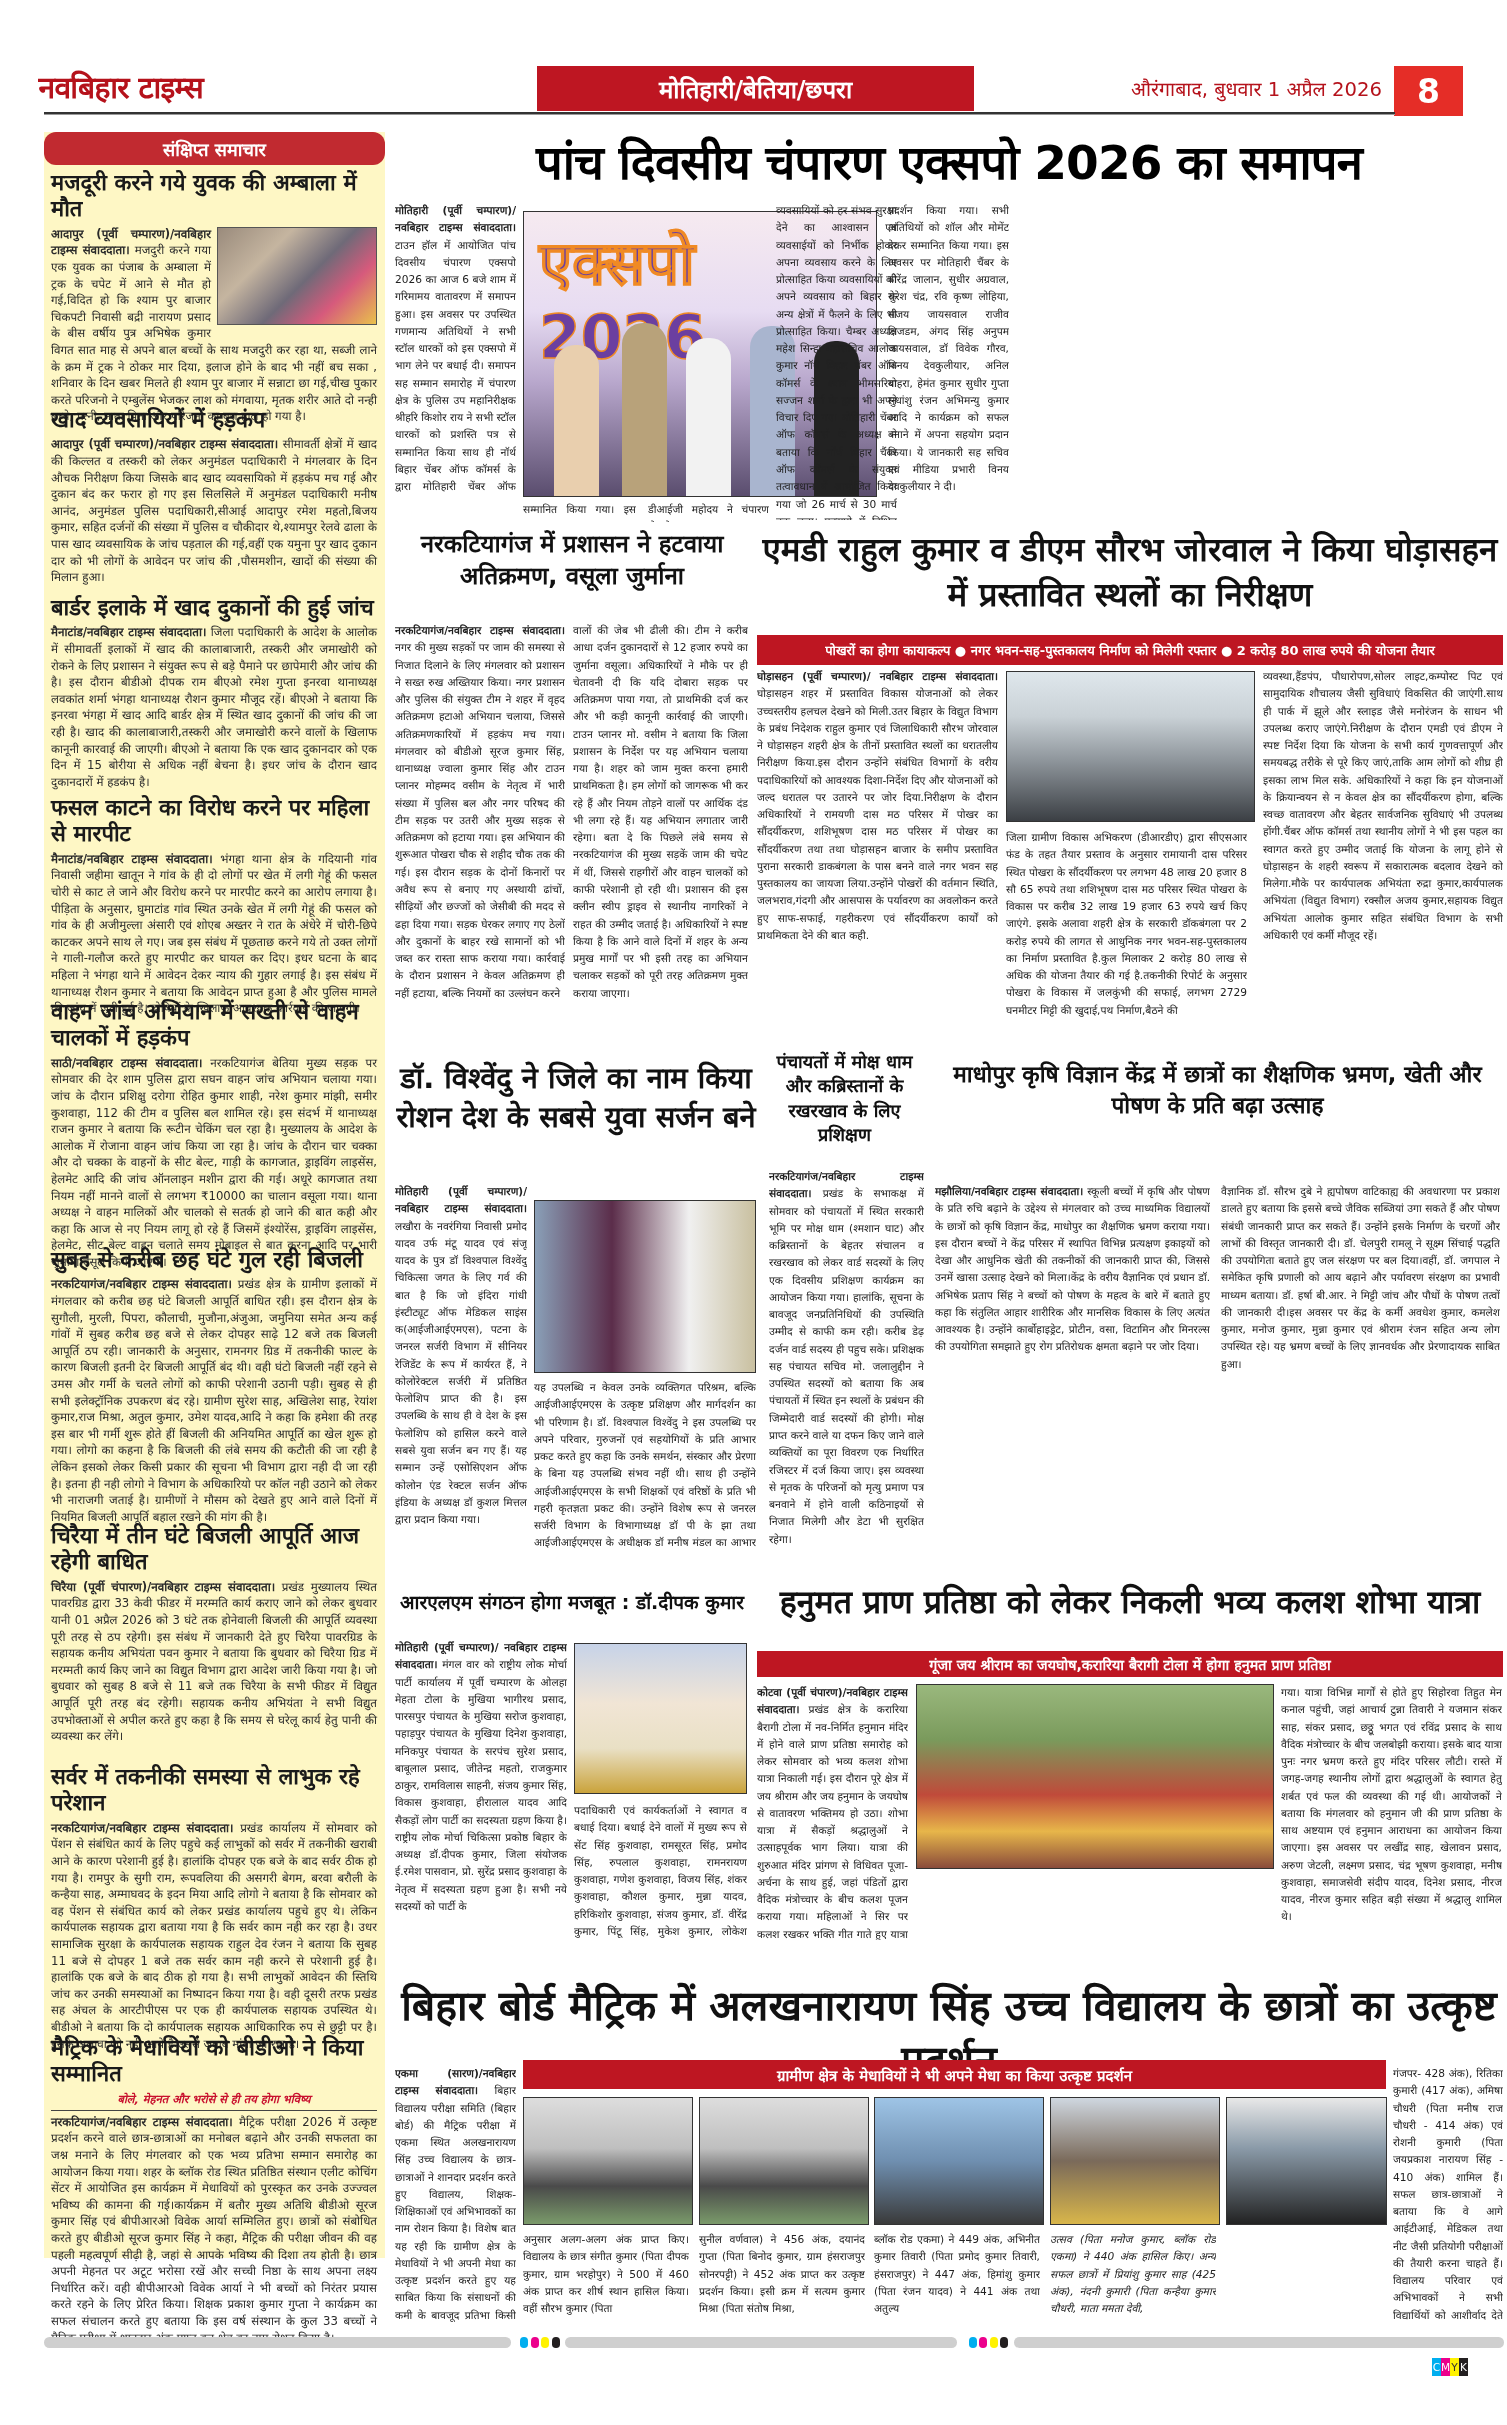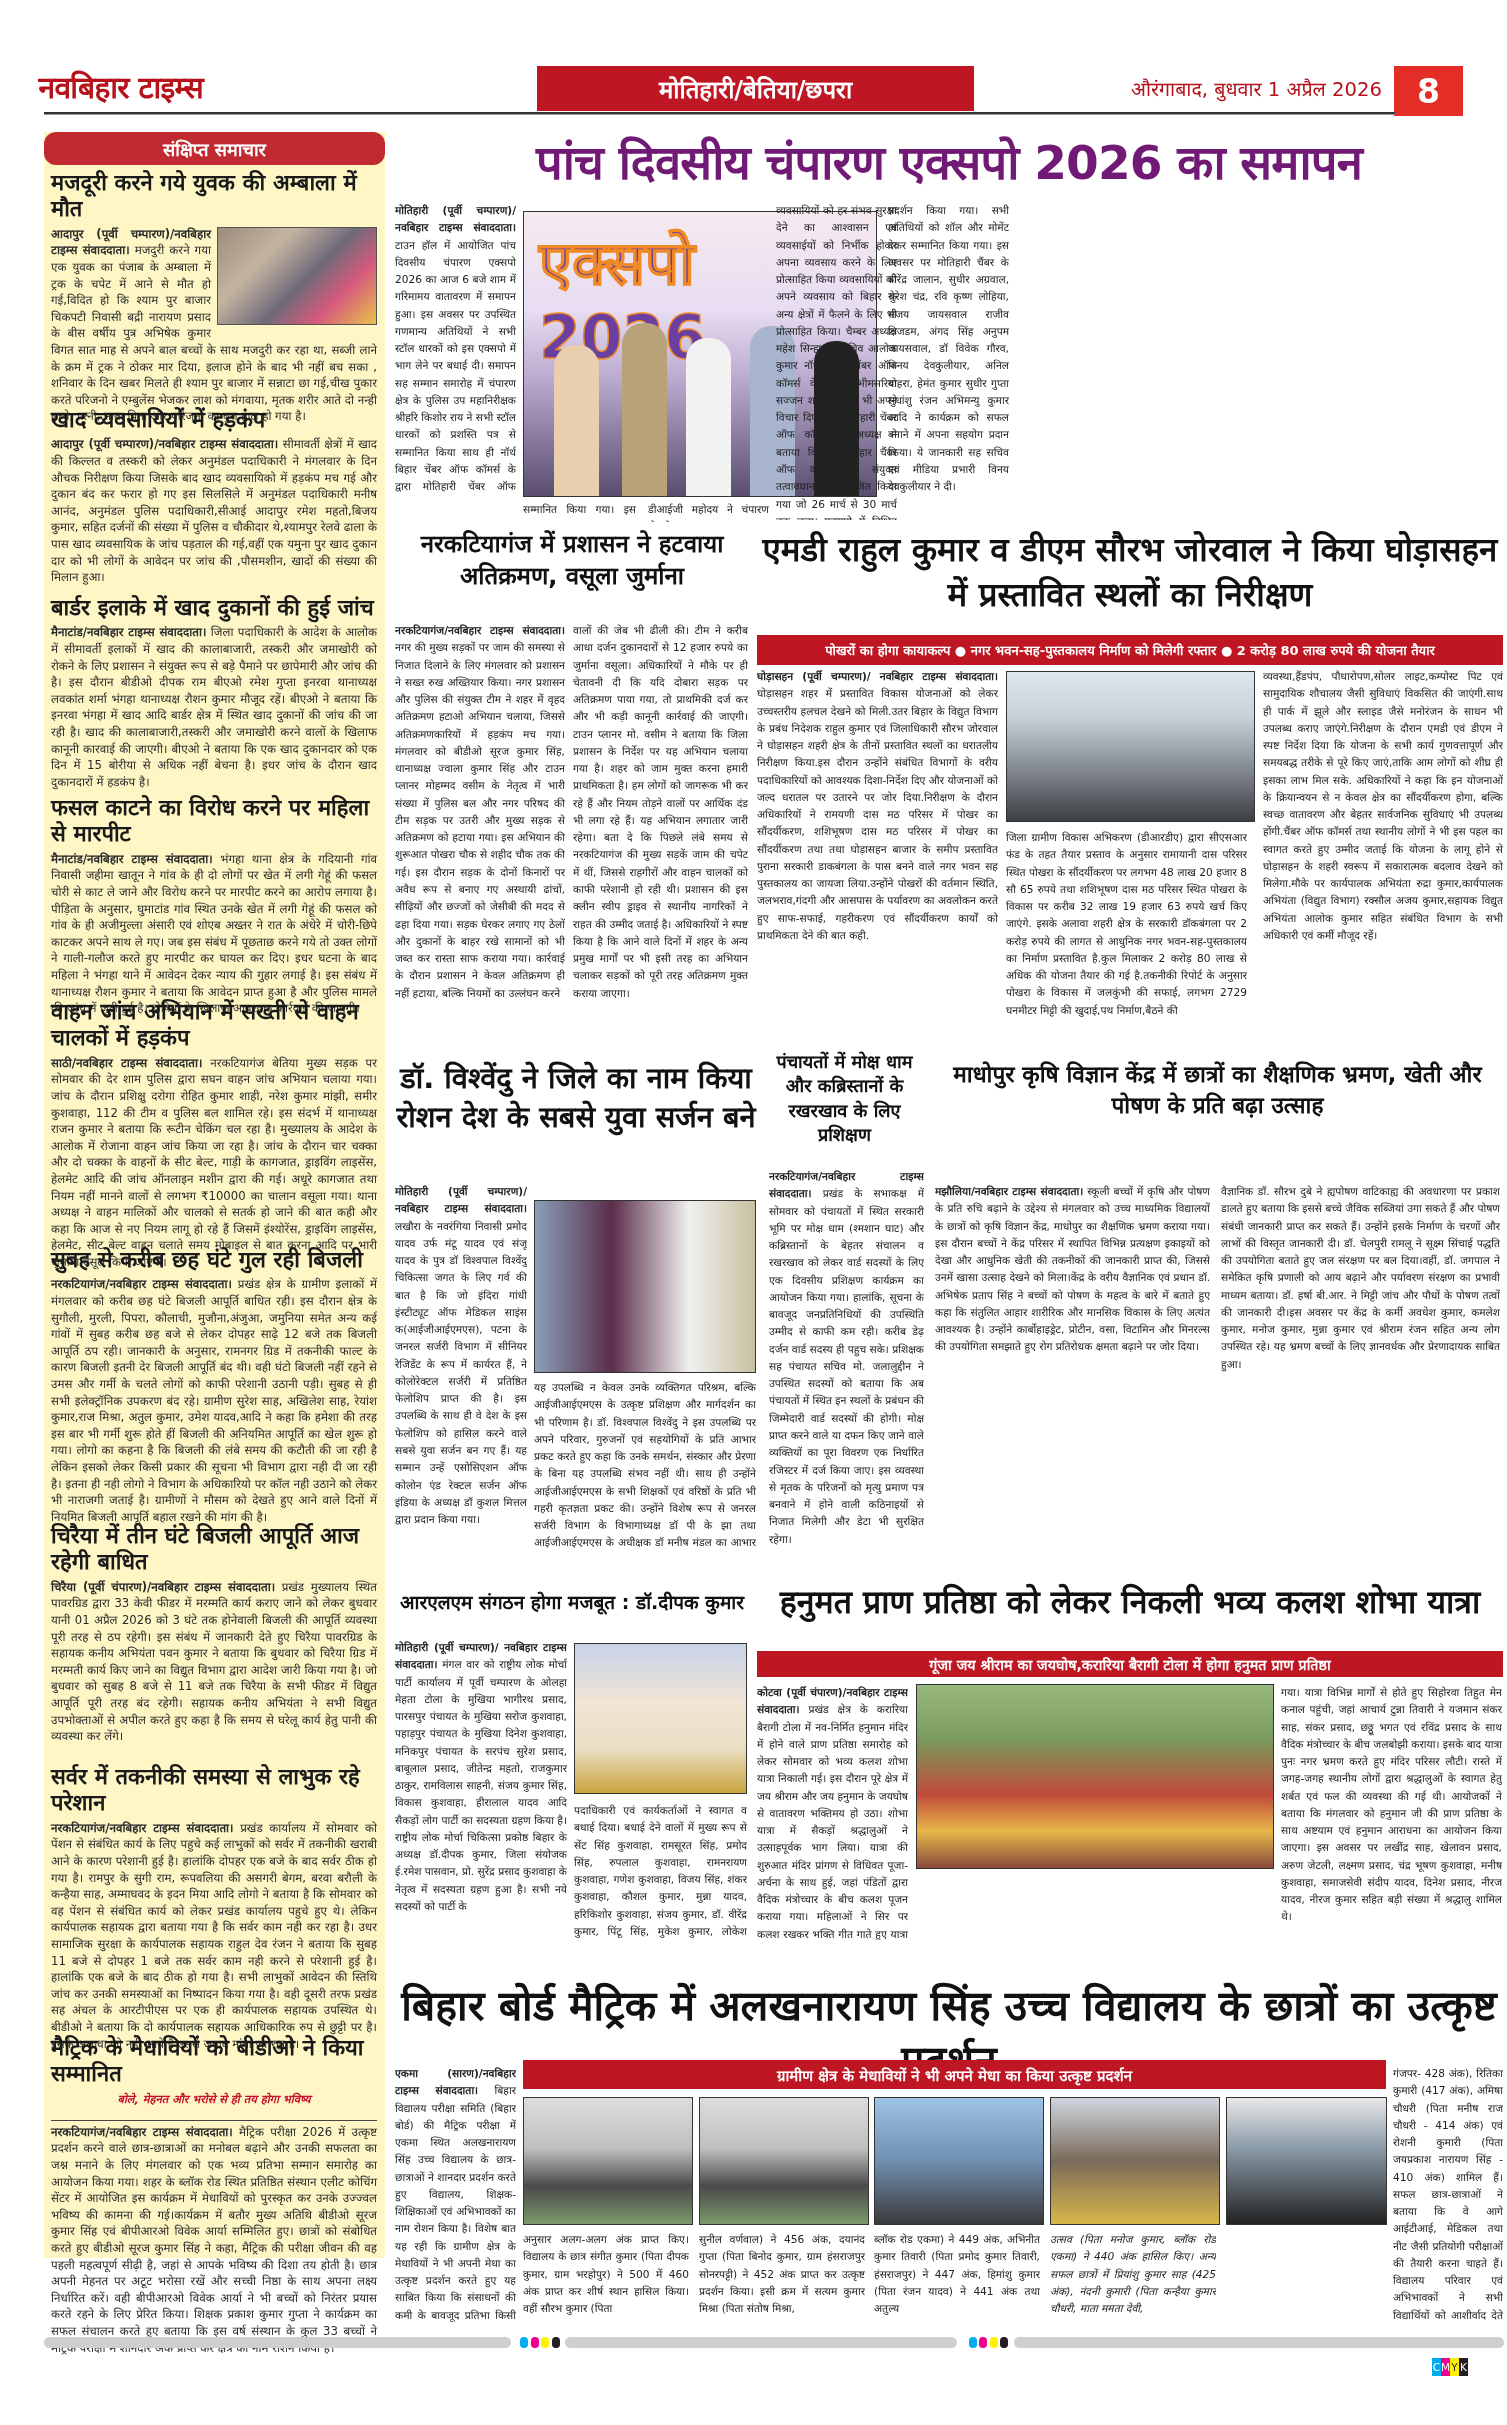--- a/index.html
+++ b/index.html
@@ -12,26 +12,26 @@
   .page-number { left: 1394px; top: 66px; width: 69px; height: 50px; background: #e52d27; color: #fff; font-size: 33px; font-weight: bold; display: flex; align-items: center; justify-content: center; }
   .head-rule { left: 44px; top: 112px; width: 1351px; height: 3px; border-top: 2.3px solid #333; border-bottom: 0.8px solid #999; }
 
   
   .sidebar { left: 44px; top: 132px; width: 341px; height: 2126px; background: #fef7c5; }
   .sidebar-head { left: 44px; top: 132px; width: 341px; height: 33px; background: #c12a30; color: #fff; font-size: 18px; display: flex; align-items: center; justify-content: center; font-weight: bold; border-radius: 12px; }
   .sb-article { position: absolute; left: 51px; width: 326px; }
   .sb-title { font-size: 22px; font-weight: bold; line-height: 1.2; margin-bottom: 3px; color: #1a1a1a; }
   .sb-body { font-size: 11.7px; line-height: 1.42; text-align: justify; color: #2a2a2a; }
   .sb-body b { font-weight: bold; }
-  .sb-sub { font-size: 11.3px; color: #c8102e; font-style: italic; font-weight: bold; text-align: center; border-bottom: 1.5px solid #444; padding-bottom: 14px; margin-bottom: 3px; }
+  .sb-sub { font-size: 11.3px; color: #c8102e; font-style: italic; font-weight: bold; text-align: center; border-bottom: 1.5px solid #444; padding-bottom: 4px; margin-bottom: 3px; }
   .sb-photo { float: right; width: 160px; height: 98px; margin: 1.5px 0 3px 6px; border: 0.8px solid #555;
     background: linear-gradient(135deg, #9a8b7c 0%, #c5b5a0 30%, #6f6a78 55%, #d65a7c 75%, #e9c14b 100%); }
 
   
-  .h-main { left: 395px; top: 136px; width: 1108px; font-size: 47px; font-weight: bold; line-height: 1.15; color: #701a75; letter-spacing: -0.8px; text-align: center; }
+  .h-main { left: 395px; top: 136px; width: 1108px; font-size: 47px; font-weight: bold; line-height: 1.15; color: #000000; letter-spacing: -0.8px; text-align: center; }
   .col-text { position: absolute; font-size: 10.6px; line-height: 1.63; text-align: justify; color: #222; overflow: hidden; }
   .col-text b { font-weight: bold; }
   .photo { position: absolute; border: 1.5px solid #333; overflow: hidden; }
   .photo-expo { background: linear-gradient(180deg, #f6eaf0 0%, #e7dcf2 35%, #b8a7cc 60%, #5a4d6e 100%); }
   .photo-expo .expo-text { position: absolute; left: 15px; top: 7.5px; font-size: 60px; font-weight: bold; color: #6b3fa0; -webkit-text-stroke: 1.5px #f08a24; }
   .photo-expo .person { position: absolute; bottom: 0; width: 45px; border-radius: 21px 21px 0 0; }
   .photo-ghora { background: linear-gradient(180deg, #dfe7ec 0%, #c9d1d6 30%, #8d949a 60%, #3b3f44 100%); }
   .photo-doctor { background: linear-gradient(90deg, #8aa0b8 0%, #5b2d4a 35%, #f0f0f0 70%, #c9c0a0 100%); }
   .photo-rlm { background: linear-gradient(180deg, #c7d3e8 0%, #f1e5d5 40%, #e9e0c5 70%, #caa33b 100%); }
   .photo-hanuman { background: linear-gradient(180deg, #9ab87d 0%, #7a9a5c 30%, #c04a3a 60%, #e7b64a 80%, #8a4b3b 100%); }

